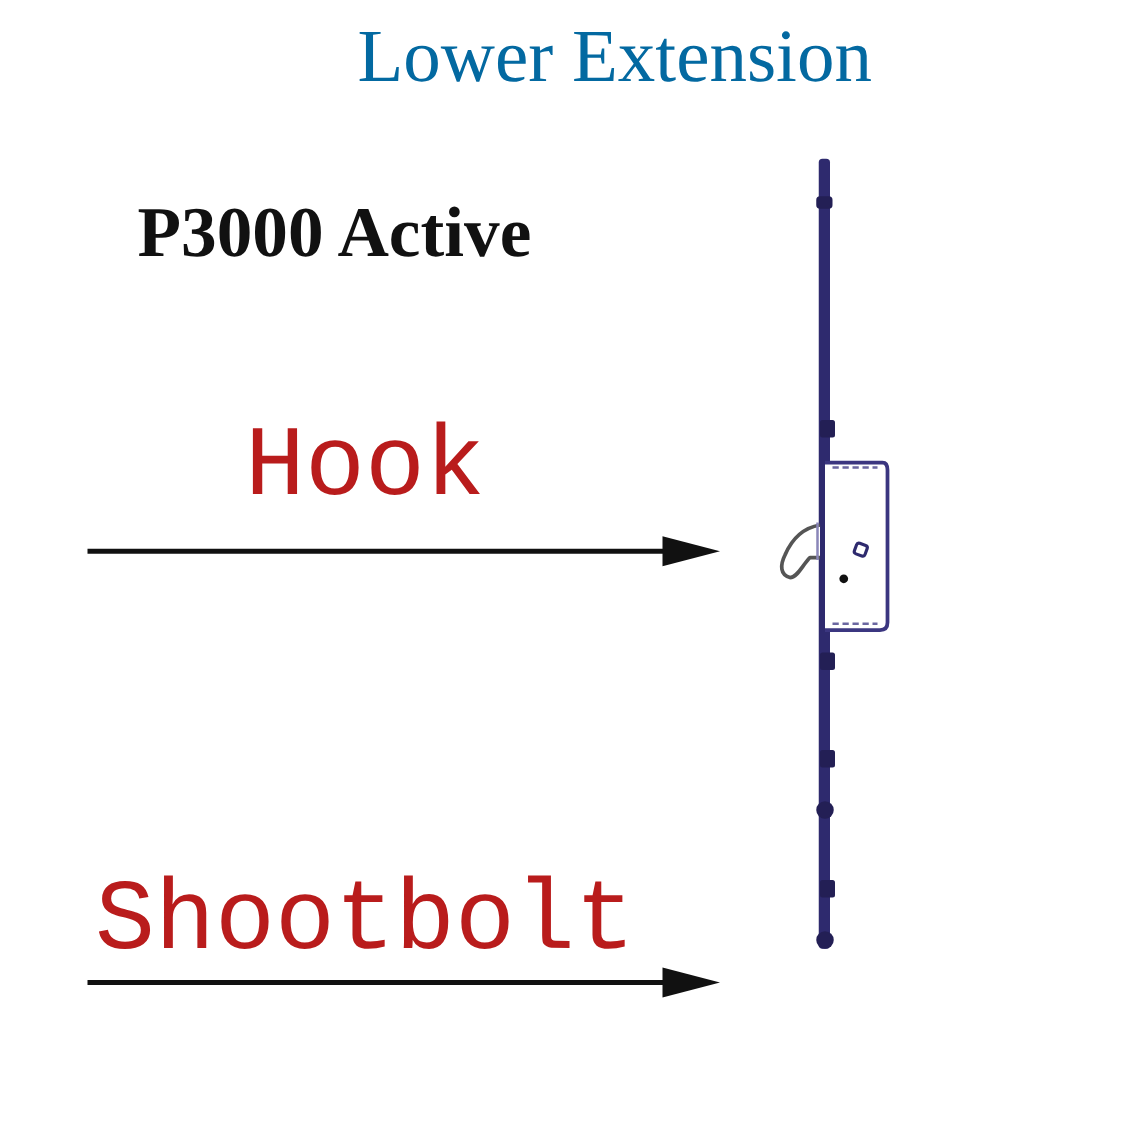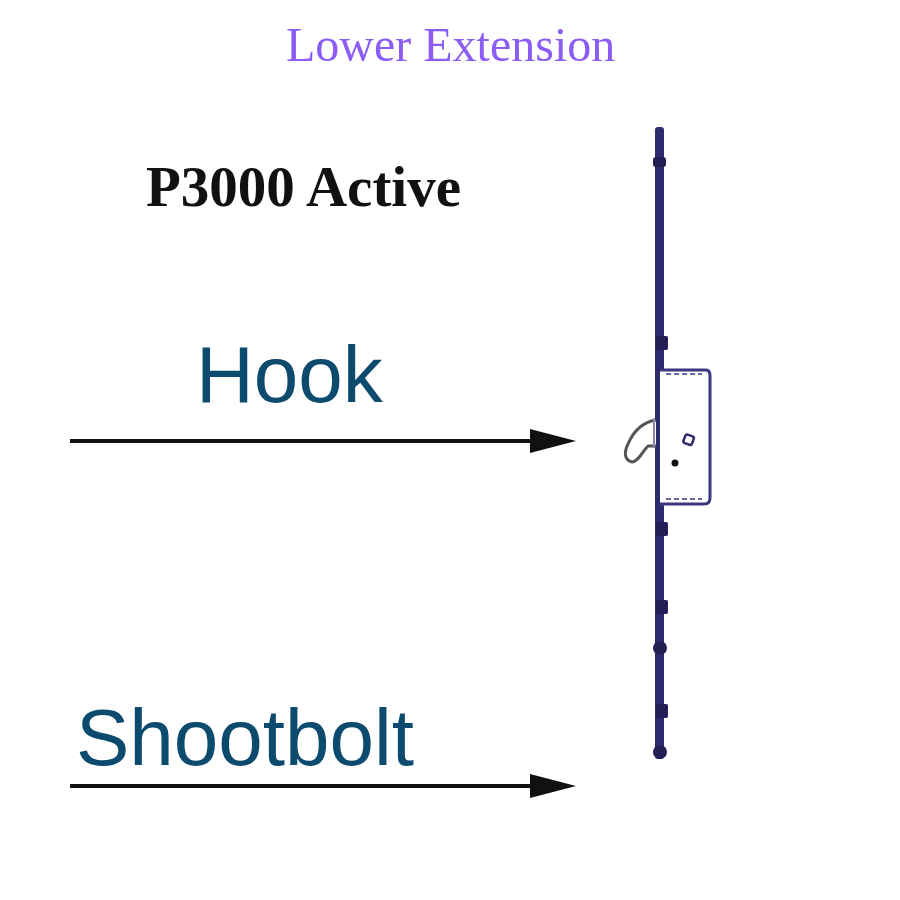--- a/index.html
+++ b/index.html
@@ -1,30 +1,30 @@
 <!DOCTYPE html>
 <html><head>
   <meta charset="utf-8">
   <style>
     html, body { margin: 0; padding: 0; background: #ffffff; }
     body { width: 900px; height: 900px; position: relative; overflow: hidden; }
     .title {
       position: absolute; left: 286px; top: 10px;
       font-family: "Liberation Serif", "DejaVu Serif", serif;
-      font-size: 48px; line-height: 70px; color: #8b5cf6; white-space: nowrap;
+      font-size: 60px; line-height: 70px; color: #0369a1; white-space: nowrap;
     }
     .subtitle {
       position: absolute; left: 110px; top: 152px;
       font-family: "Liberation Serif", "DejaVu Serif", serif;
-      font-weight: bold; font-size: 57px; line-height: 70px; color: #111; white-space: nowrap; margin-left: 36px;
+      font-weight: bold; font-size: 57px; line-height: 70px; color: #111; white-space: nowrap;
     }
     .label {
       position: absolute;
-      font-family: Liberation Sans, sans-serif;
-      color: #0c4a6e; white-space: nowrap; text-align: center;
+      font-family: Liberation Mono, monospace;
+      color: #b91c1c; white-space: nowrap; text-align: center;
     }
     .label-hook { left: 196px; top: 330px; font-size: 80px; line-height: 90px; }
     .label-shoot { left: 76px; top: 693px; font-size: 80px; line-height: 90px; }
     svg.diagram { position: absolute; left: 0; top: 0; }
   </style>
 </head>
 <body>
 
 <div class="title">Lower Extension</div>
 <div class="subtitle">P3000 Active</div>

